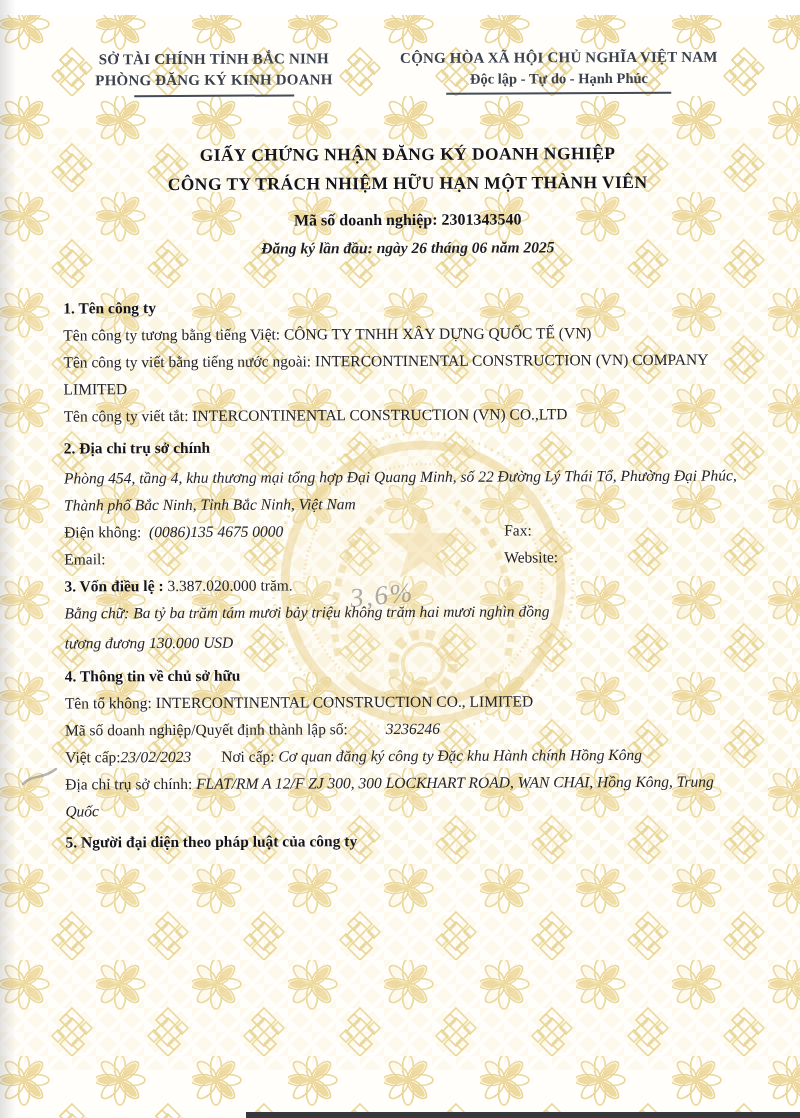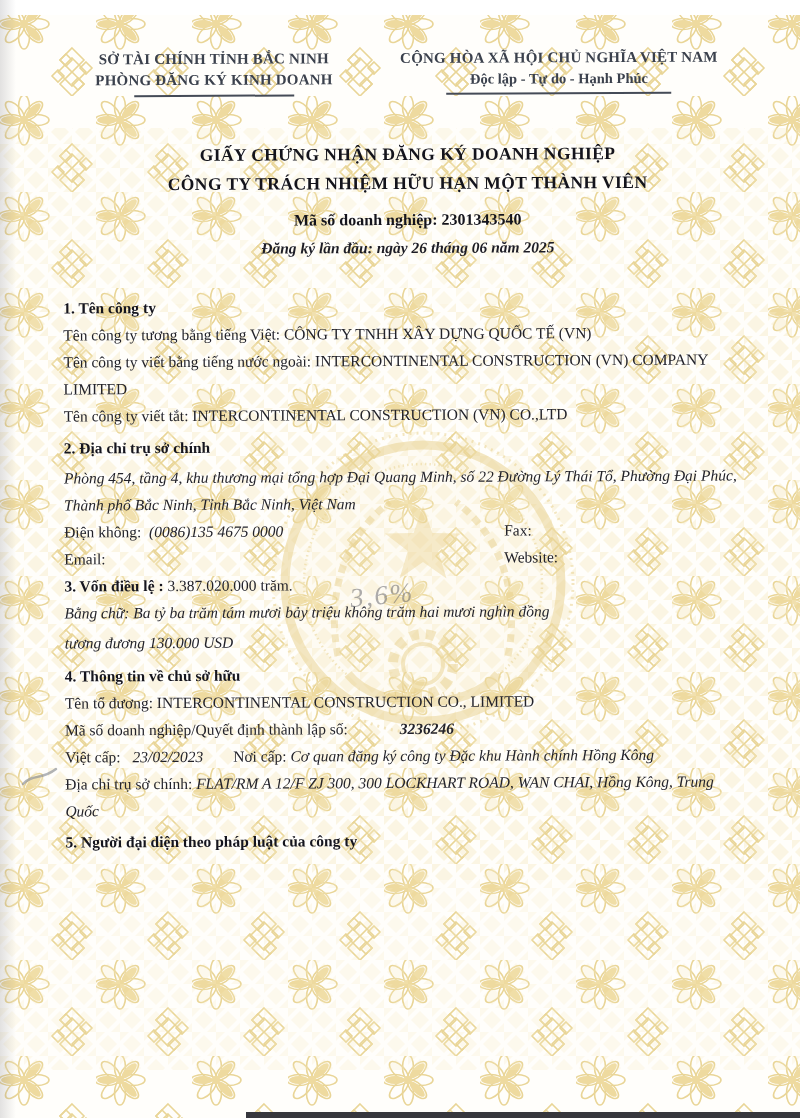--- a/index.html
+++ b/index.html
@@ -40,22 +40,22 @@
   .body-txt{font-size:15.5px;line-height:27px;}
   .sec-h{font-weight:bold;font-size:15.5px;color:#15151e;}
   .it{font-style:italic;}
   .p{margin:0;}
   .mt-sec1{margin-top:36px;}
   .narrow-655{max-width:652px;}
   .narrow-660{max-width:662px;}
   .row{display:flex;}
   .col1{flex:0 0 440px;}
   .noicap{max-width:432px;margin-left:30px;padding-left:34px;text-indent:-34px;}
-  .val-gap{margin-left:12px;}
-  .code-gap{margin-left:52px;font-weight:bold;}
+  .val-gap{margin-left:0;}
+  .code-gap{margin-left:38px;}
   .addr{margin-top:3px;}
 </style>
 </head>
 <body>
 
 <div class="page">
 
   <svg class="bg-layer" width="800" height="1118" aria-hidden="true">
     <defs>
       <g id="flower" stroke="#e9d597" stroke-width="1.6" fill="none">
@@ -159,21 +159,21 @@
         <div class="row">
           <div class="col1">Email:</div>
           <div>Website:</div>
         </div>
 
         <p class="p"><span class="sec-h">3. Vốn điều lệ :</span> <span>3.387.020.000 trăm.</span></p>
         <p class="p it">Bằng chữ: Ba tỷ ba trăm tám mươi bảy triệu không trăm hai mươi nghìn đồng</p>
         <p class="p it" style="margin-top:3px">tương đương 130.000 USD</p>
 
         <p class="p sec-h" style="margin-top:6px">4. Thông tin về chủ sở hữu</p>
-        <p class="p"><span>Tên tổ đương:</span> <span>INTERCONTINENTAL CONSTRUCTION CO., LIMITED</span></p>
+        <p class="p"><span>Tên tổ không:</span> <span>INTERCONTINENTAL CONSTRUCTION CO., LIMITED</span></p>
         <p class="p"><span>Mã số doanh nghiệp/Quyết định thành lập số:</span><span class="it code-gap">3236246</span></p>
         <div class="row">
           <span>Việt cấp:</span>
           <span class="it val-gap">23/02/2023</span>
           <span class="noicap"><span>Nơi cấp:</span> <span class="it">Cơ quan đăng ký công ty Đặc khu Hành chính Hồng Kông</span></span>
         </div>
         <p class="p narrow-660"><span>Địa chỉ trụ sở chính:</span> <span class="it">FLAT/RM A 12/F ZJ 300, 300 LOCKHART ROAD, WAN CHAI, Hồng Kông, Trung Quốc</span></p>
 
         <p class="p sec-h" style="margin-top:4px">5. Người đại diện theo pháp luật của công ty</p>
 

